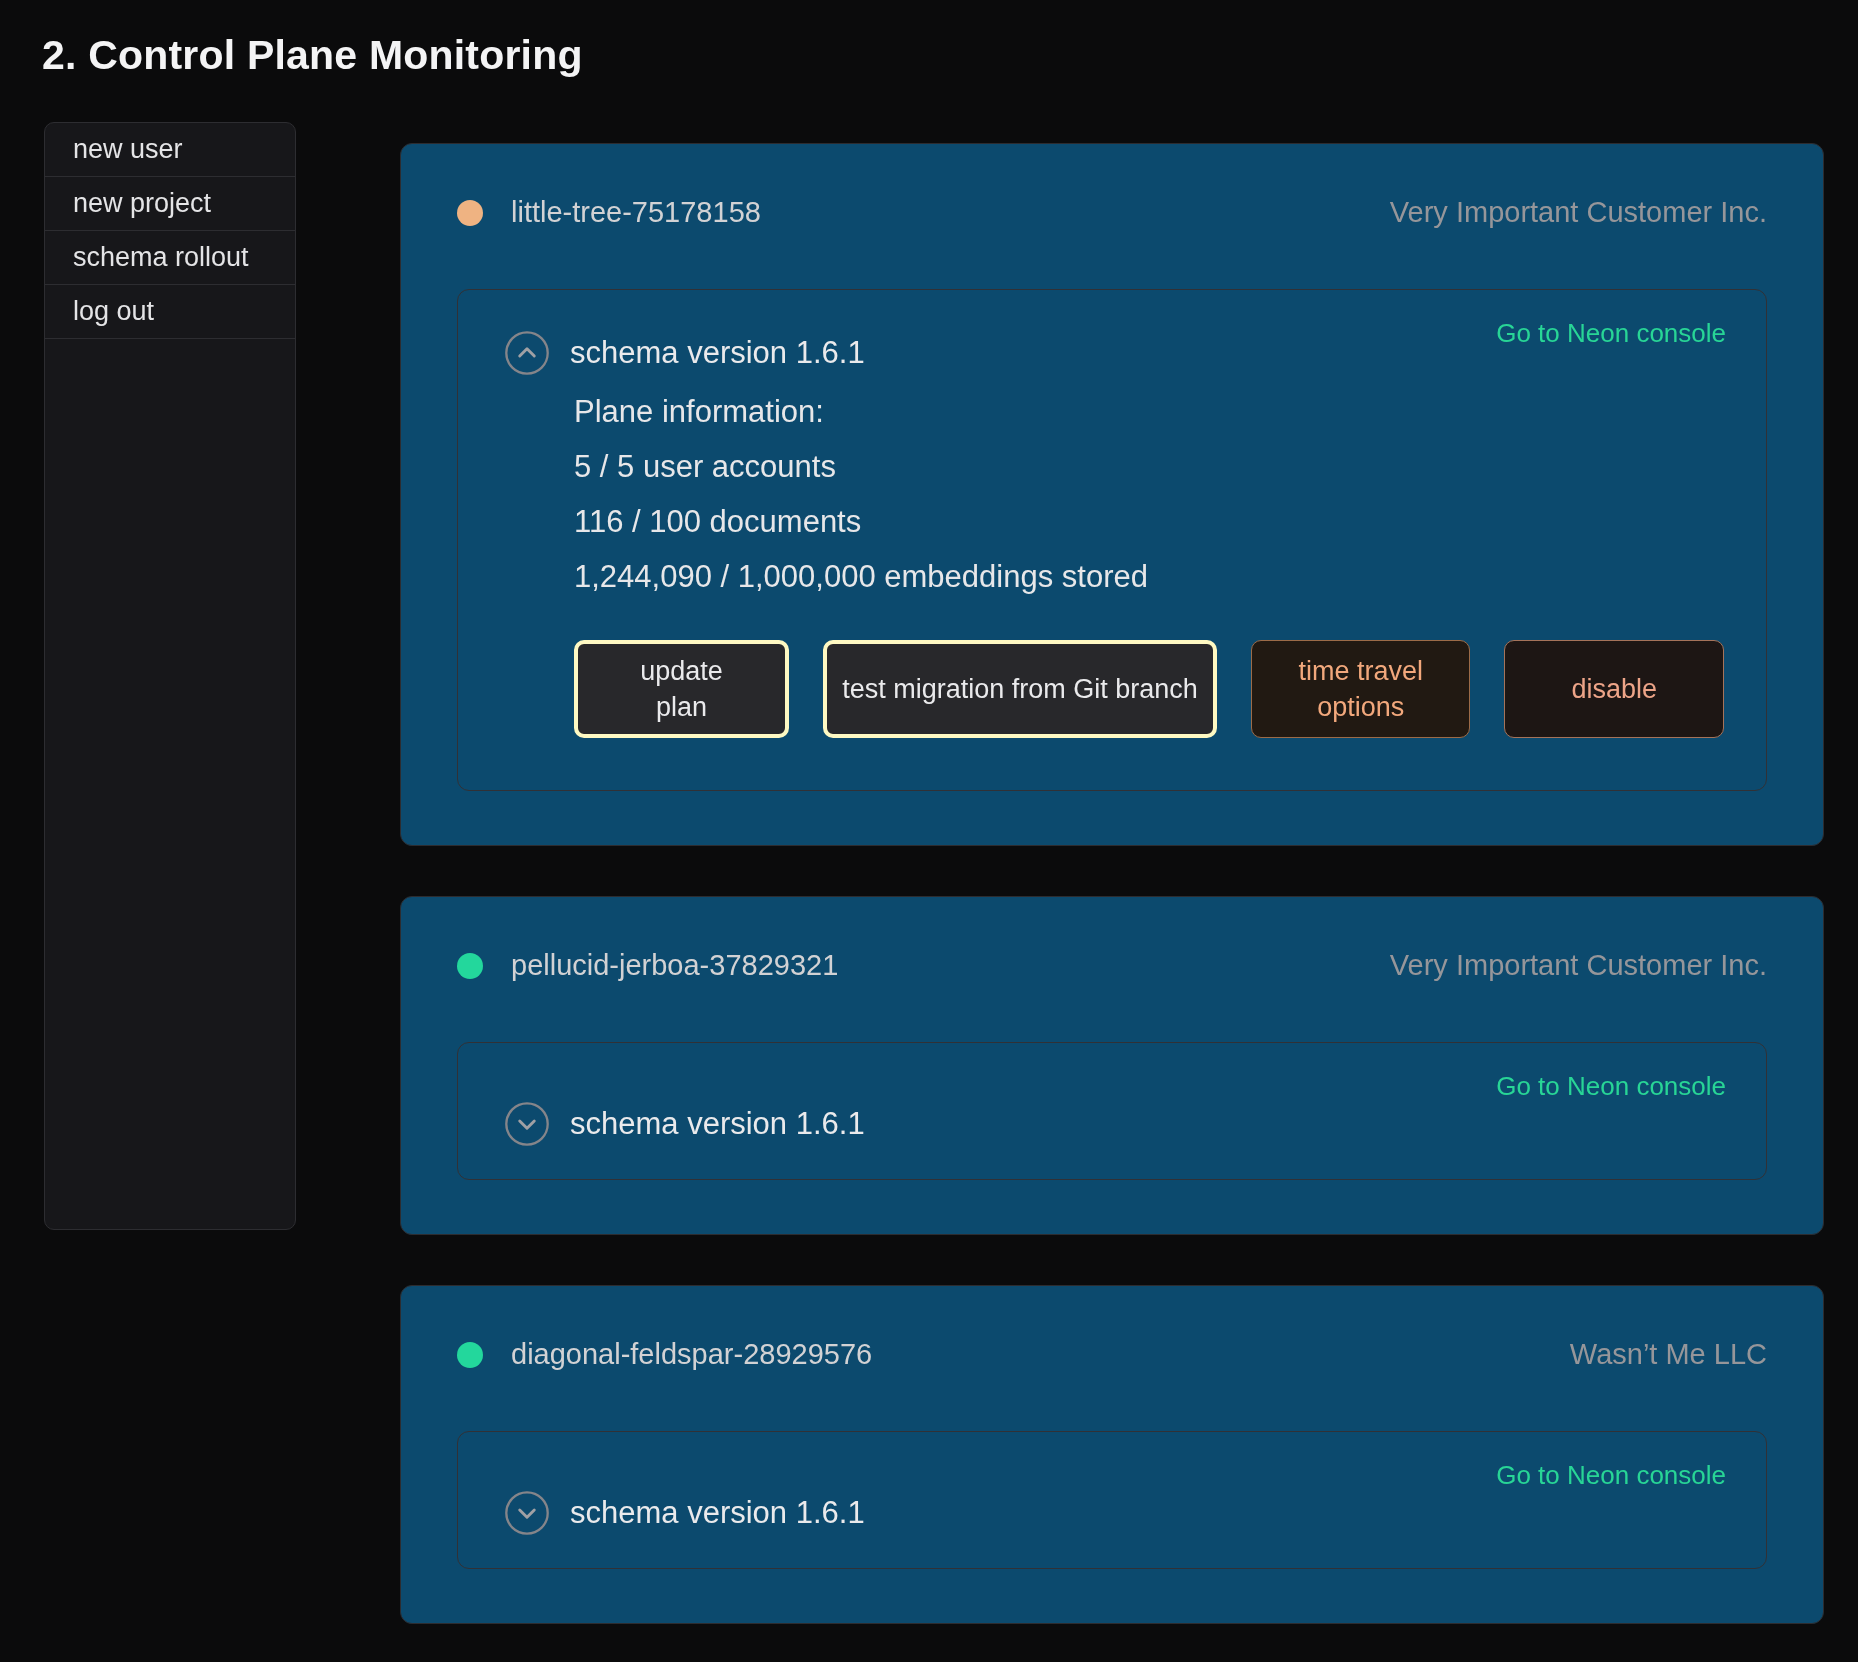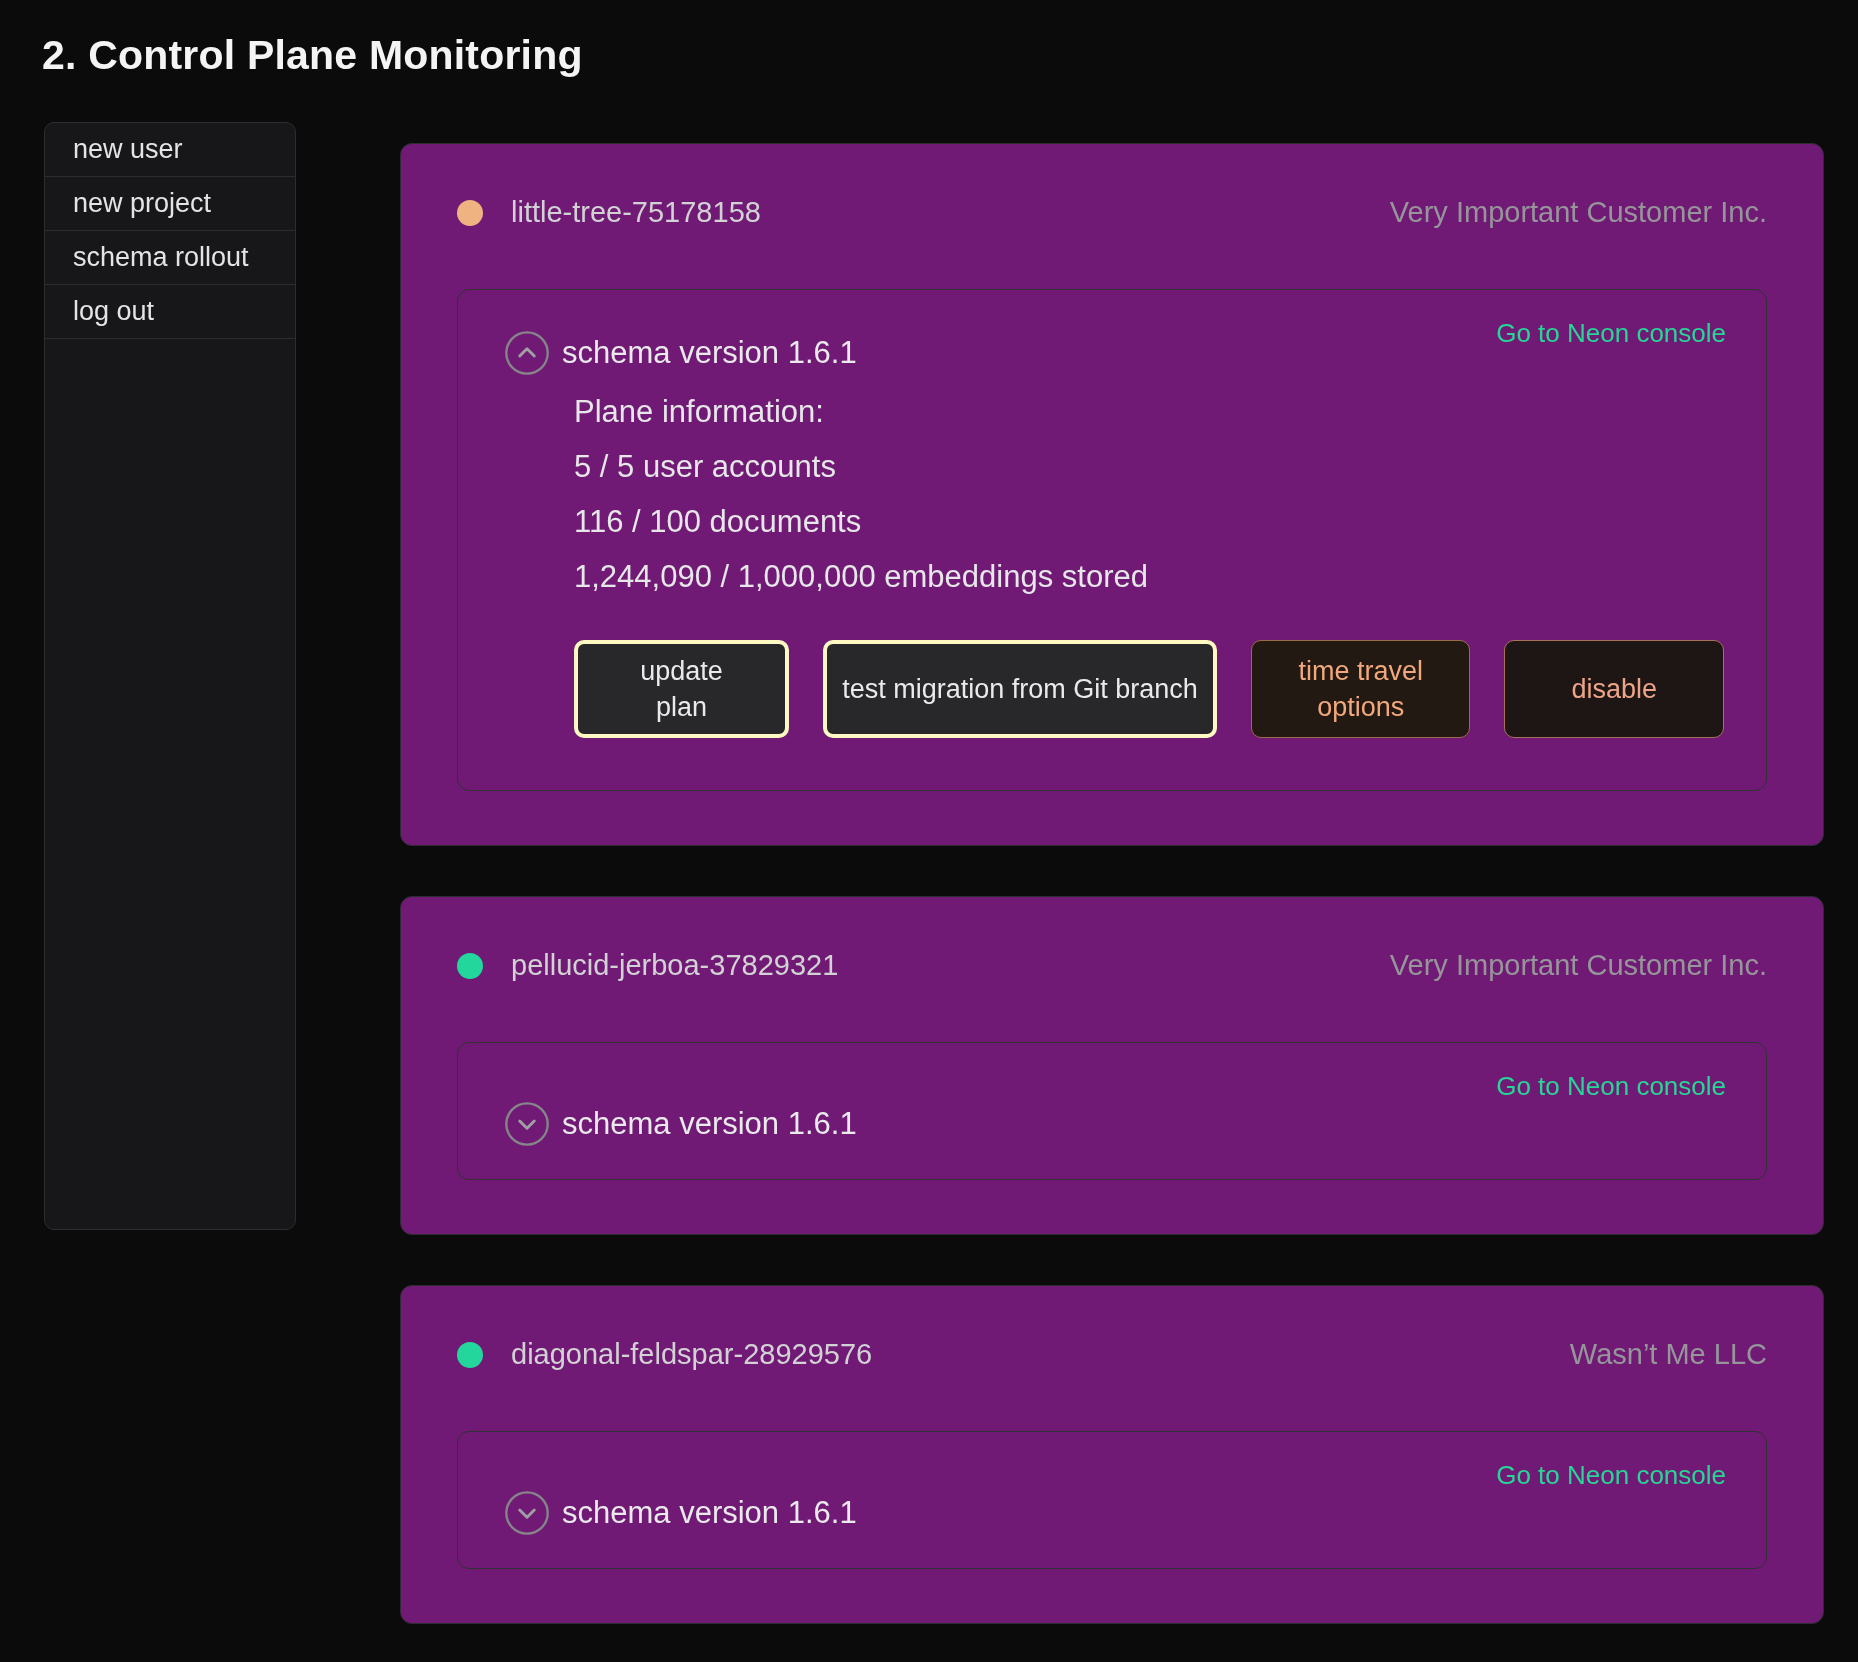--- a/index.html
+++ b/index.html
@@ -22,39 +22,39 @@
     overflow:hidden;
   }
   .sidebar-item {
     height:54px; display:flex; align-items:center;
     padding:0 28px; font-size:27px; color:#e4e4e6;
     border-bottom:1px solid #2d2d31; cursor:pointer;
   }
   
   .main { position:absolute; left:400px; top:143px; width:1424px; }
   .card {
-    background:#701a75; border:1px solid #2c2c30; border-radius:12px;
+    background:#0c4a6e; border:1px solid #2c2c30; border-radius:12px;
     padding:52px 56px 54px 56px; margin-bottom:50px;
   }
   .card-3 { margin-bottom:8px; }
   .card-header { display:flex; align-items:center; }
   .status-dot { width:26px; height:26px; border-radius:50%; margin-right:28px; flex:0 0 auto; }
   .project-name { font-size:29px; color:#d2d2d4; }
   .customer-name { margin-left:auto; font-size:29px; color:#96969a; }
   .panel {
     position:relative; margin-top:60px;
     border:1px solid #313136; border-radius:12px;
     padding:40px 42px 52px 46px;
   }
   .panel.collapsed { padding:58px 42px 32px 46px; }
   .console-link {
     position:absolute; top:28px; right:40px;
     color:#28d596; font-size:26px; text-decoration:none; cursor:pointer;
   }
-  .schema-row { display:flex; align-items:center; gap:12px;text-align:center; }
+  .schema-row { display:flex; align-items:center; gap:20px;text-align:center; }
   .chevron-circle {
     width:46px; height:46px; flex:0 0 auto; cursor:pointer;
     background:none; border:none; padding:0; display:flex;
   }
   .chevron-circle svg { width:46px; height:46px; display:block; }
   .schema-version { font-size:31px; color:#eaeaec; }
   .plan-block { margin-left:70px; margin-top:8px; }
   .plan-line { font-size:31px; color:#e7e7e9; line-height:55px; }
   .button-row { margin-left:70px; margin-top:36px; display:flex; gap:34px; }
   .btn {

